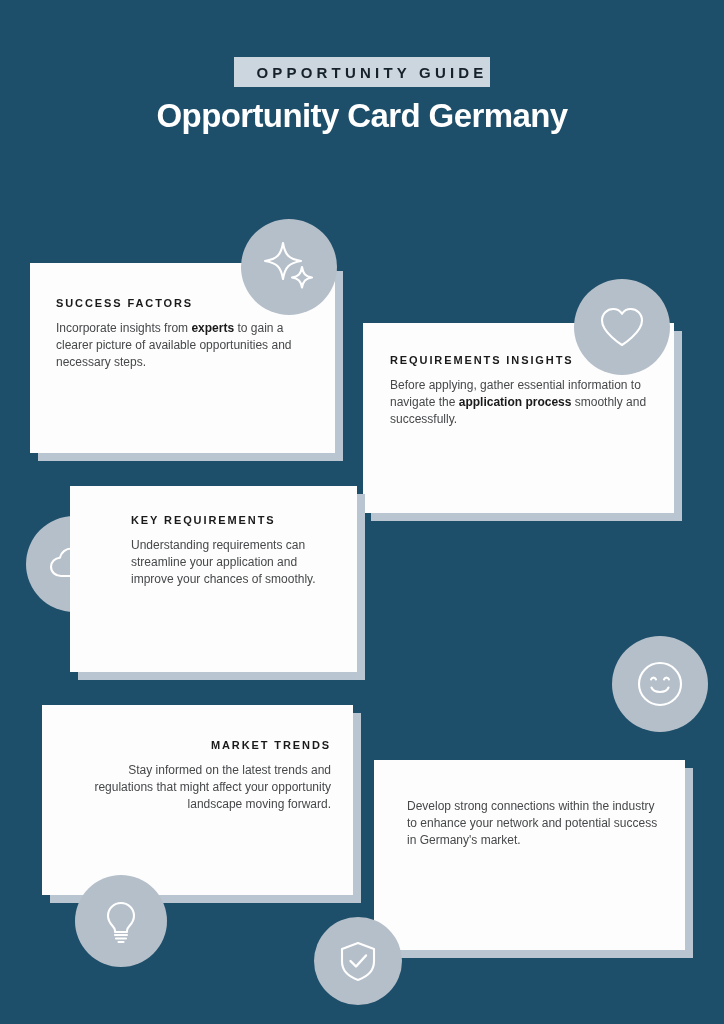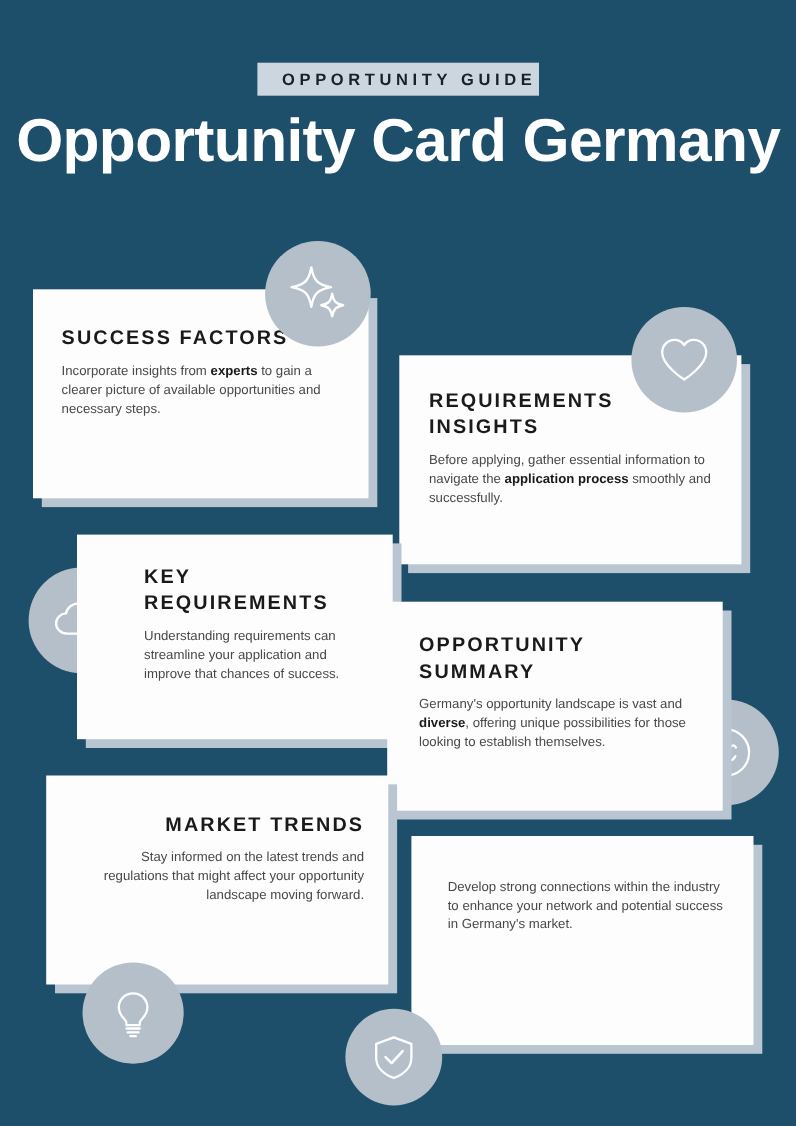--- a/index.html
+++ b/index.html
@@ -23,21 +23,21 @@
     color:#15212b;
     font-size:15px;
     font-weight:700;
     letter-spacing:4.2px;
     padding:8px 2px 7px 22px;
     margin-top:57px;
     line-height:1;
   }
   .title {
     color:#ffffff;
-    font-size:55px;
+    font-size:33px;
     font-weight:700;
     letter-spacing:-0.6px;
     margin-top:12px;
     line-height:1.05;
     white-space:nowrap;
   }
 
   
   .card-wrap { position:absolute; }
   .card-frame {
@@ -49,21 +49,21 @@
   .card {
     position:absolute;
     left:0; top:0;
     width:100%; height:100%;
     background:#fdfdfd;
     padding:0;
   }
   .card-inner { position:absolute; left:0; top:0; right:0; padding:0; }
   .c-title {
     color:#1a1a1a;
-    font-size:18px;
+    font-size:11px;
     font-weight:700;
     letter-spacing:1.9px;
     line-height:1.32;
   }
   .c-body {
     color:#46484a;
     font-size:12px;
     line-height:1.42;
     margin-top:9px;
   }
@@ -130,43 +130,34 @@
     <svg width="60" height="60" viewBox="0 0 60 60">
       <path d="M17 42 C11.5 42 7 38 7 32.8 C7 27.9 11 24 15.9 23.7 C17 18.4 21.8 14.5 27.5 14.5 C33.6 14.5 38.7 19 39.6 24.9 C45 25.2 49.5 29.6 49.5 34.9 C49.5 38.9 46.3 42 42.3 42 Z" fill="none" stroke="#ffffff" stroke-width="2.1" stroke-linejoin="round"></path>
     </svg>
   </div>
 
   <div class="card-wrap z-card" style="left:70px; top:486px; width:287px; height:186px;">
     <div class="card-frame"></div>
     <div class="card">
       <div class="card-inner" style="left:61px; top:27px; right:20px;">
         <div class="c-title">KEY REQUIREMENTS</div>
-        <div class="c-body">Understanding requirements can streamline your application and improve that chances of success.</div>
+        <div class="c-body">Understanding requirements can streamline your application and improve your chances of smoothly.</div>
       </div>
     </div>
   </div>
 
   <div class="circle z-back" style="left:612px; top:636px; width:96px; height:96px;">
     <svg width="62" height="62" viewBox="0 0 62 62">
       <circle cx="31" cy="31" r="21" fill="none" stroke="#ffffff" stroke-width="2.1"></circle>
       <path d="M22 26.5 C23 24 26 24 27 26.5" fill="none" stroke="#ffffff" stroke-width="2.1" stroke-linecap="round"></path>
       <path d="M35 26.5 C36 24 39 24 40 26.5" fill="none" stroke="#ffffff" stroke-width="2.1" stroke-linecap="round"></path>
       <path d="M22.5 34.5 C25 40.5 37 40.5 39.5 34.5" fill="none" stroke="#ffffff" stroke-width="2.1" stroke-linecap="round"></path>
     </svg>
   </div>
 
-  <div class="card-wrap z-card" style="left:352px; top:547px; width:305px; height:190px;">
-    <div class="card-frame"></div>
-    <div class="card">
-      <div class="card-inner" style="left:29px; top:28px; right:20px;">
-        <div class="c-title">OPPORTUNITY SUMMARY</div>
-        <div class="c-body">Germany's opportunity landscape is vast and <b>diverse</b>, offering unique possibilities for those looking to establish themselves.</div>
-      </div>
-    </div>
-  </div>
 
   <div class="card-wrap z-card" style="left:42px; top:705px; width:311px; height:190px;text-align:right;">
     <div class="card-frame"></div>
     <div class="card">
       <div class="card-inner" style="left:30px; top:33px; right:22px;">
         <div class="c-title">MARKET TRENDS</div>
         <div class="c-body">Stay informed on the latest trends and regulations that might affect your opportunity landscape moving forward.</div>
       </div>
     </div>
   </div>

